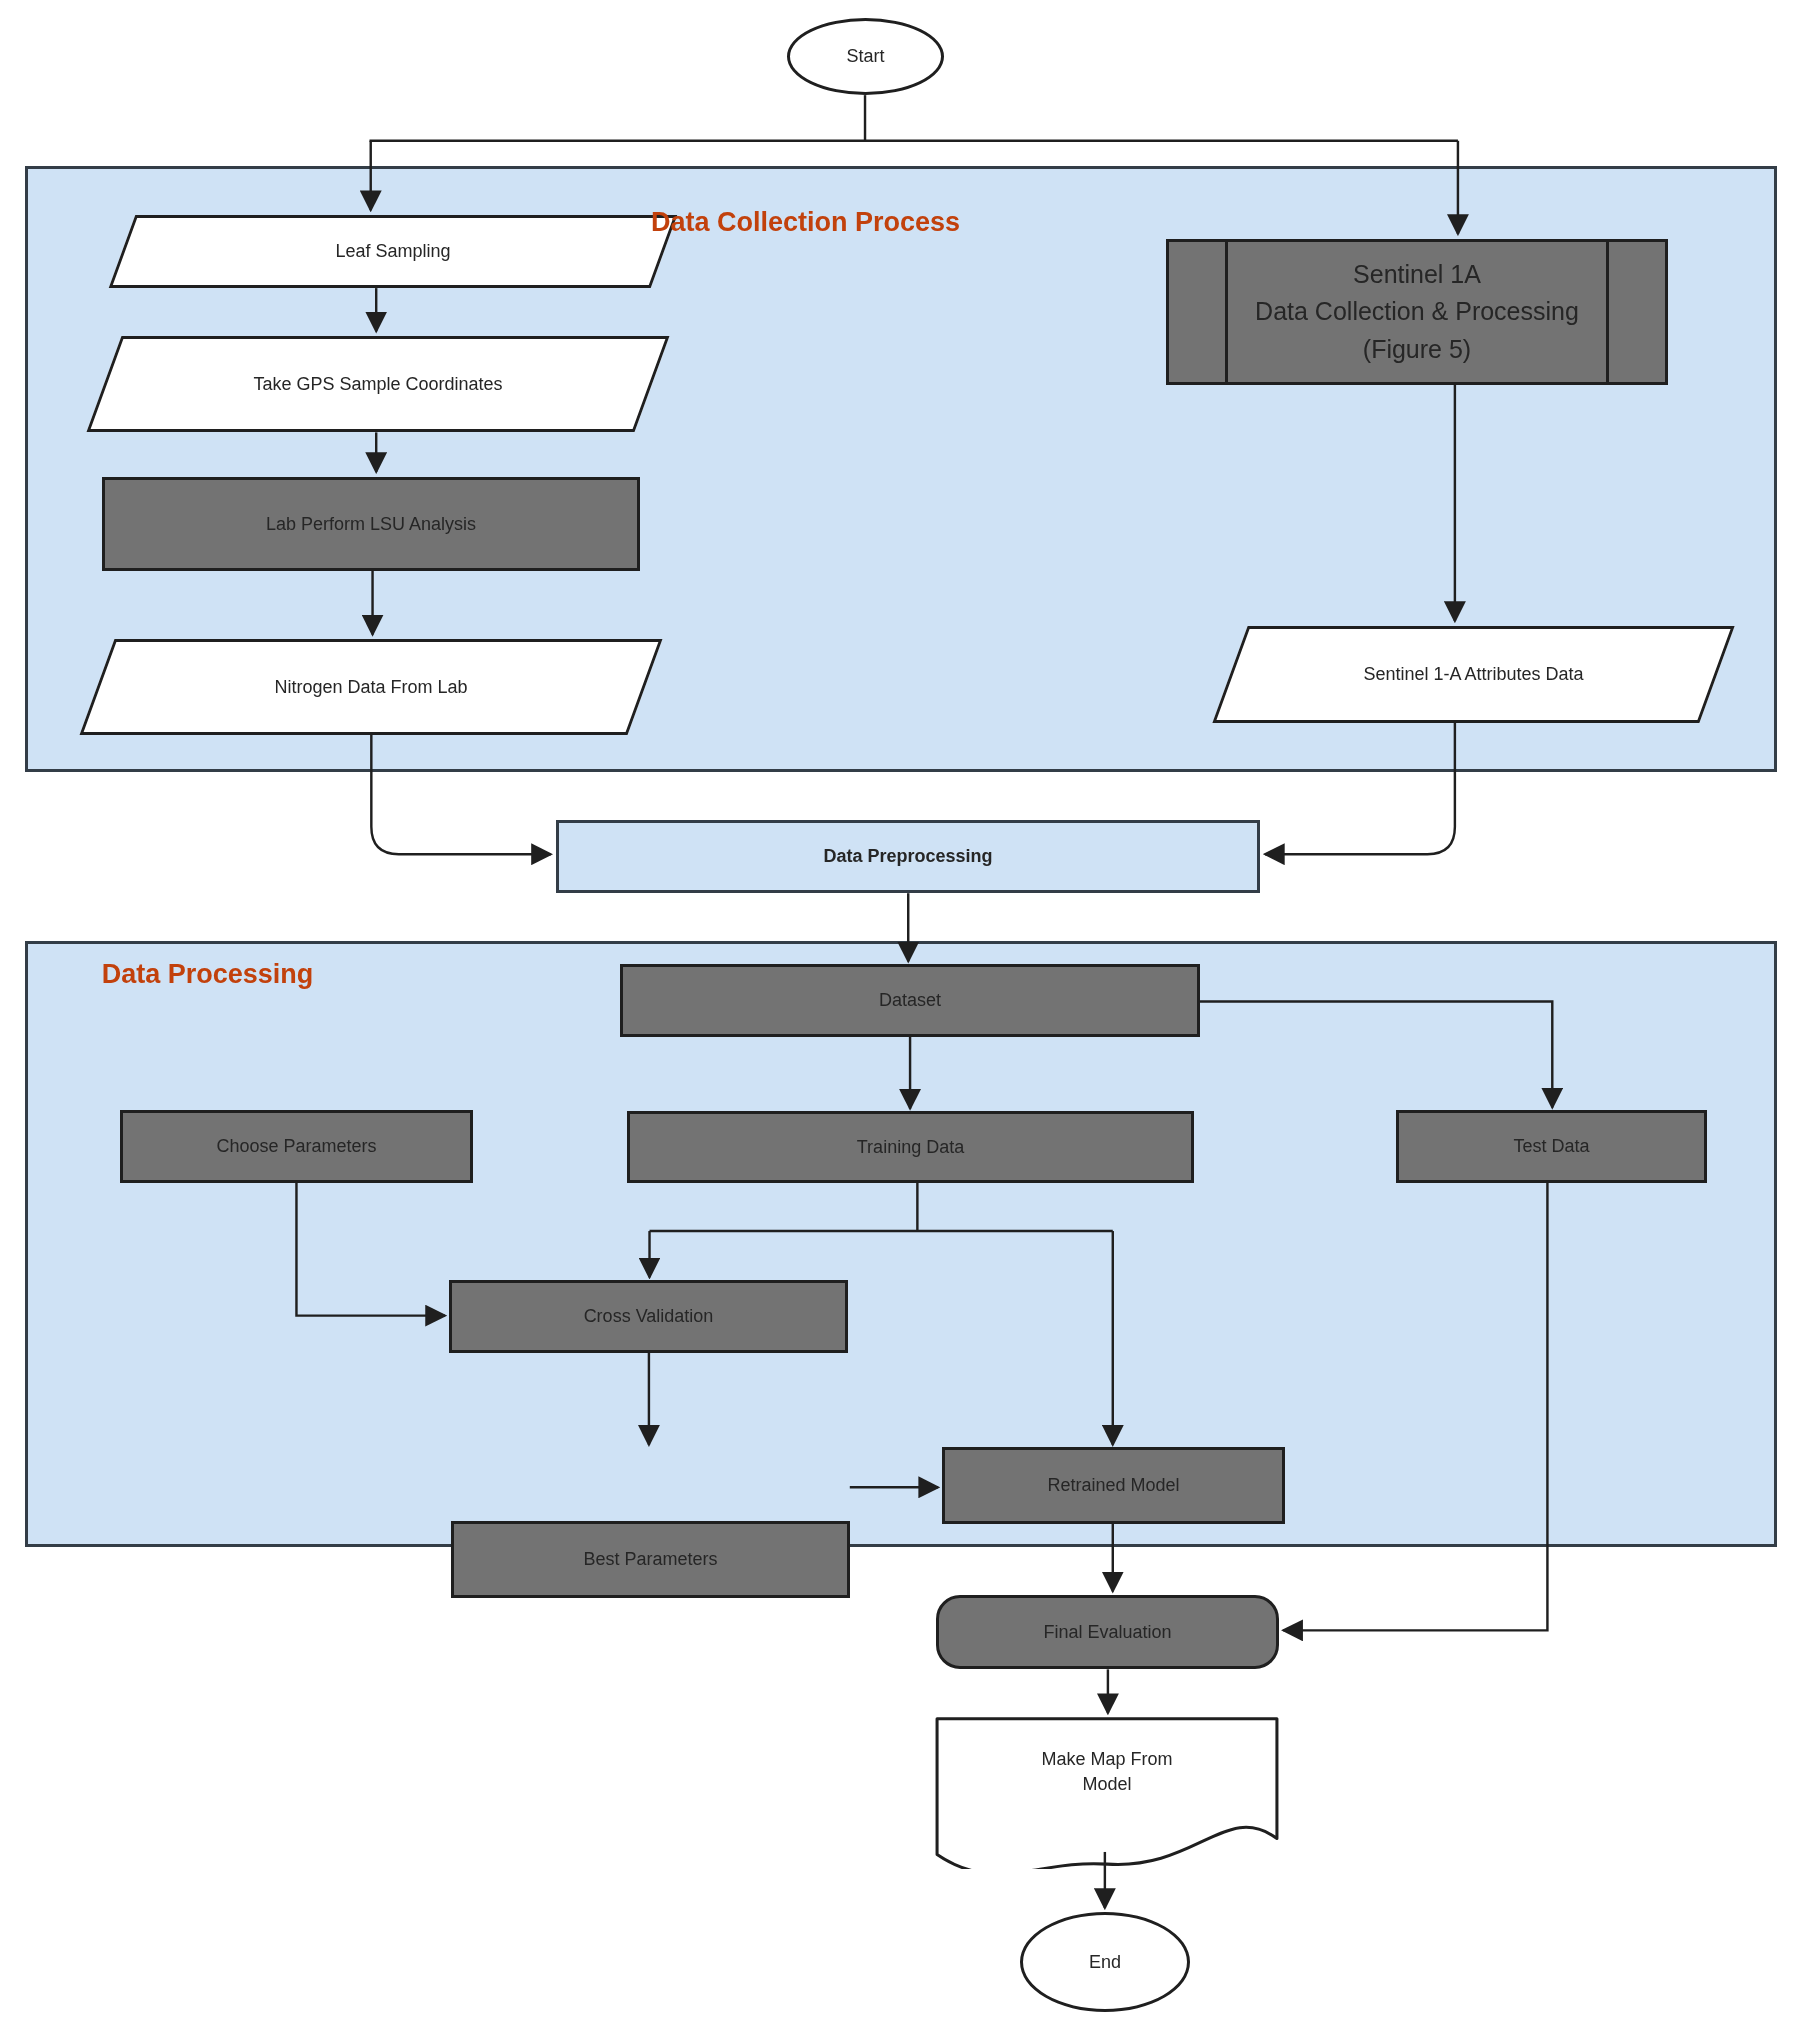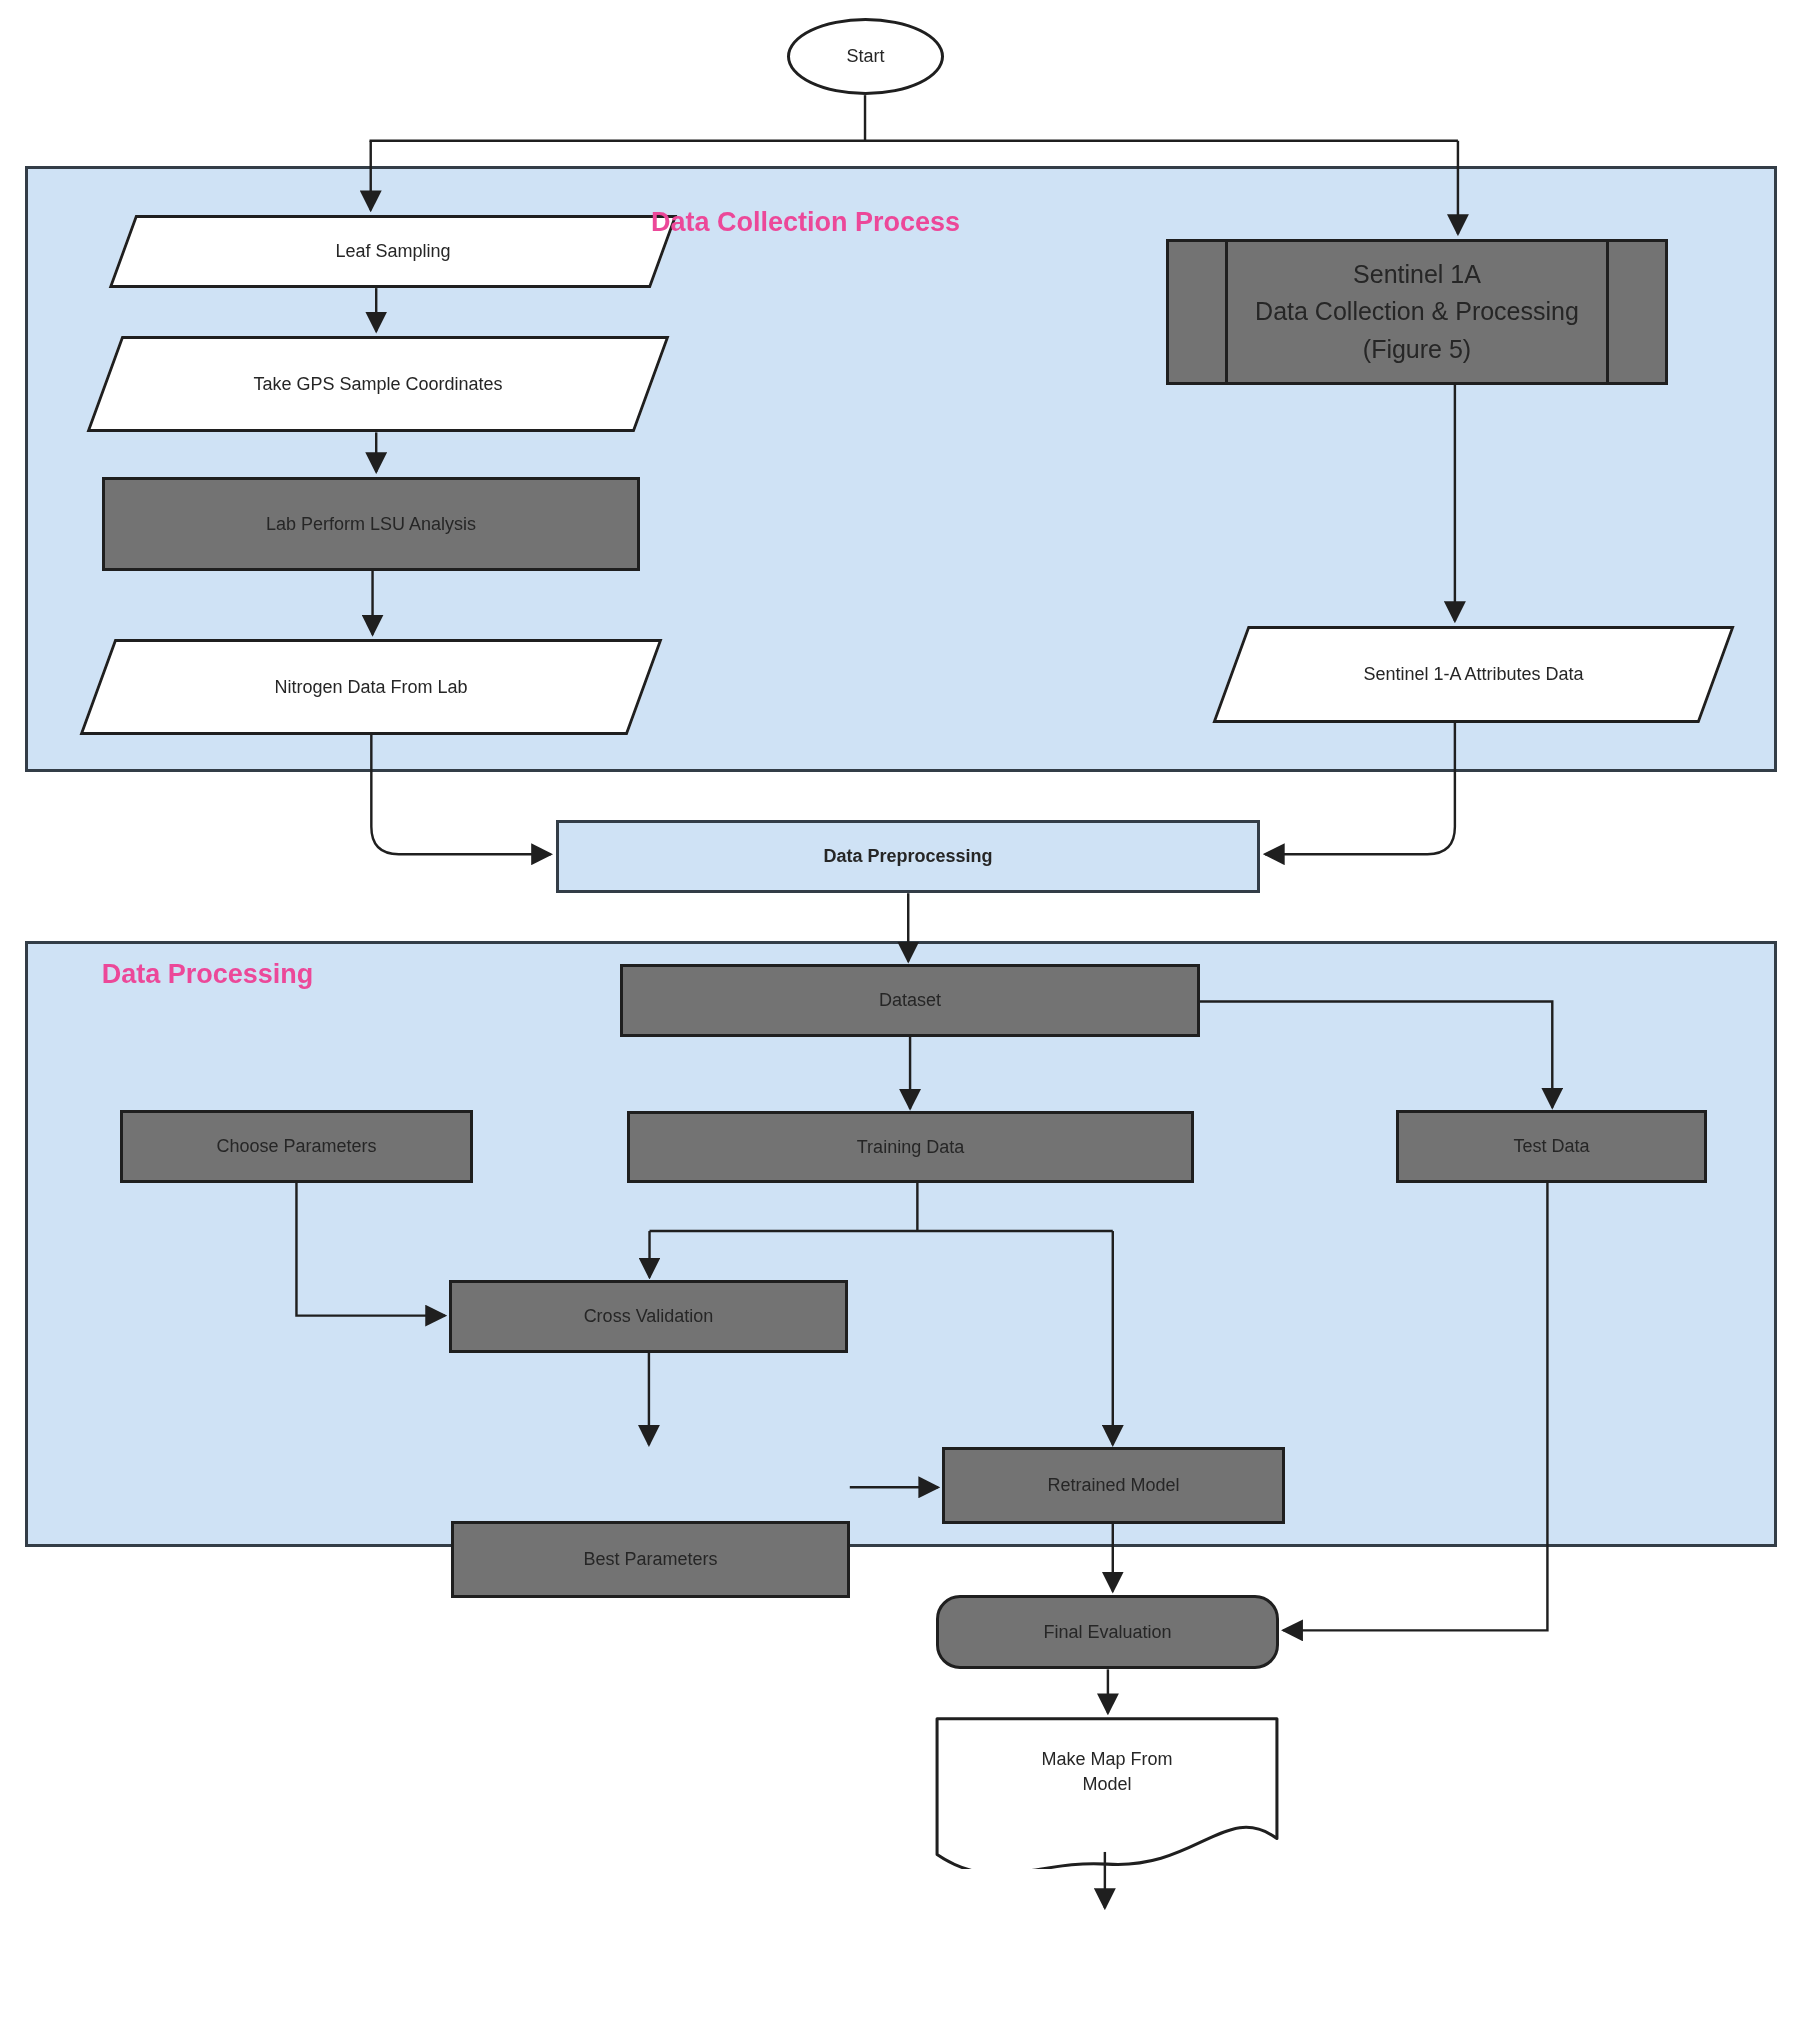--- a/index.html
+++ b/index.html
@@ -1,19 +1,19 @@
 <!DOCTYPE html>
 <html style="font-size:9.7px"><head>
 <meta charset="utf-8">
 <style>
   html,body{margin:0;padding:0;background:#ffffff;}
   #canvas{position:relative;width:1811px;height:2025px;background:#ffffff;
           font-family:"Liberation Sans", sans-serif;color:#262626;overflow:hidden;}
   .region{position:absolute;background:#cfe2f5;border:3px solid #333d47;box-sizing:border-box;}
-  .region-title{position:absolute;font-weight:bold;font-size:27px;color:#ec4899;text-align:center;}
+  .region-title{position:absolute;font-weight:bold;font-size:27px;color:#c2410c;text-align:center;}
   .node{position:absolute;box-sizing:border-box;}
   .rect{background:#737373;border:3px solid #1f1f1f;}
   .blue-rect{background:#cfe2f5;border:3px solid #333d47;}
   .node .label{position:absolute;left:0;top:0;right:0;bottom:0;display:flex;
                align-items:center;justify-content:center;text-align:center;
                font-size:18px;line-height:1.5;white-space:pre-line;}
   .bold .label{font-weight:bold;font-size:18px;}
   .para-bg{position:absolute;left:0;top:0;right:0;bottom:0;background:#ffffff;
            border:3px solid #1f1f1f;box-sizing:border-box;transform:skewX(-20deg);}
   .oval{background:#ffffff;border:3px solid #1f1f1f;border-radius:50%;}
@@ -31,20 +31,23 @@
   <div class="region" style="left:25px;top:166px;width:1752px;height:606px;"></div>
   <div class="region-title" style="left:623px;top:207px;width:365px;">Data Collection Process</div>
 
   <div class="region" style="left:25px;top:941px;width:1752px;height:606px;"></div>
   <div class="region-title" style="left:37px;top:959px;width:341px;">Data Processing</div>
 
   <div class="node oval" style="left:787px;top:18px;width:157px;height:77px;">
     <div class="label">Start</div>
   </div>
 
+  <div class="node oval" style="left:1020px;top:1912px;width:170px;height:100px;">
+    <div class="label">End</div>
+  </div>
 
   <div class="node" style="left:122px;top:215px;width:542px;height:73px;">
     <div class="para-bg"></div>
     <div class="label">Leaf Sampling</div>
   </div>
 
   <div class="node" style="left:104px;top:336px;width:548px;height:96px;">
     <div class="para-bg"></div>
     <div class="label">Take GPS Sample Coordinates</div>
   </div>

